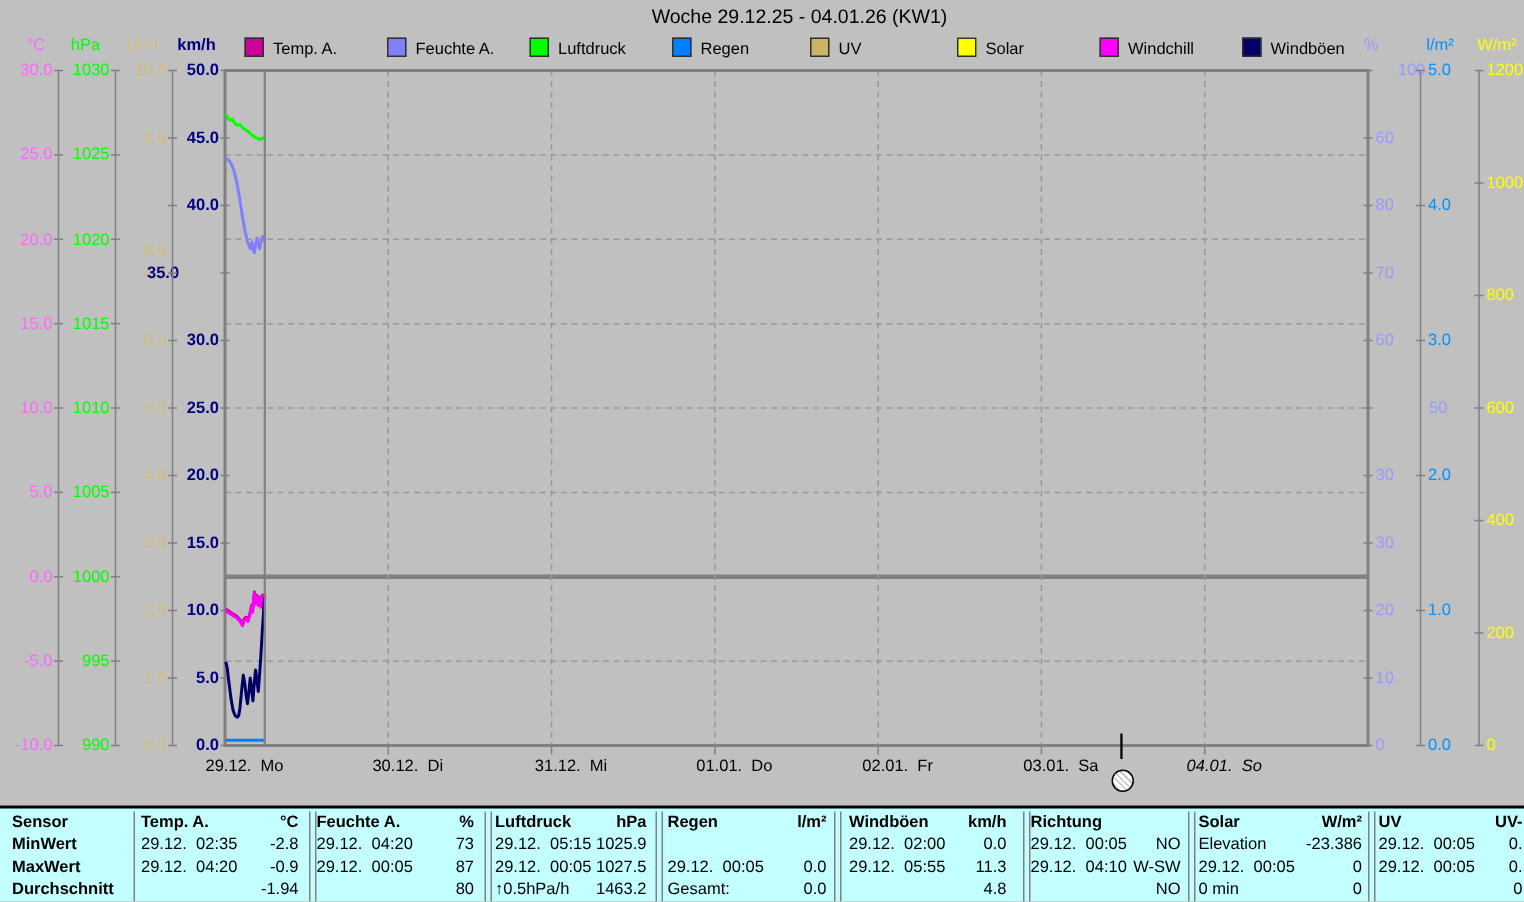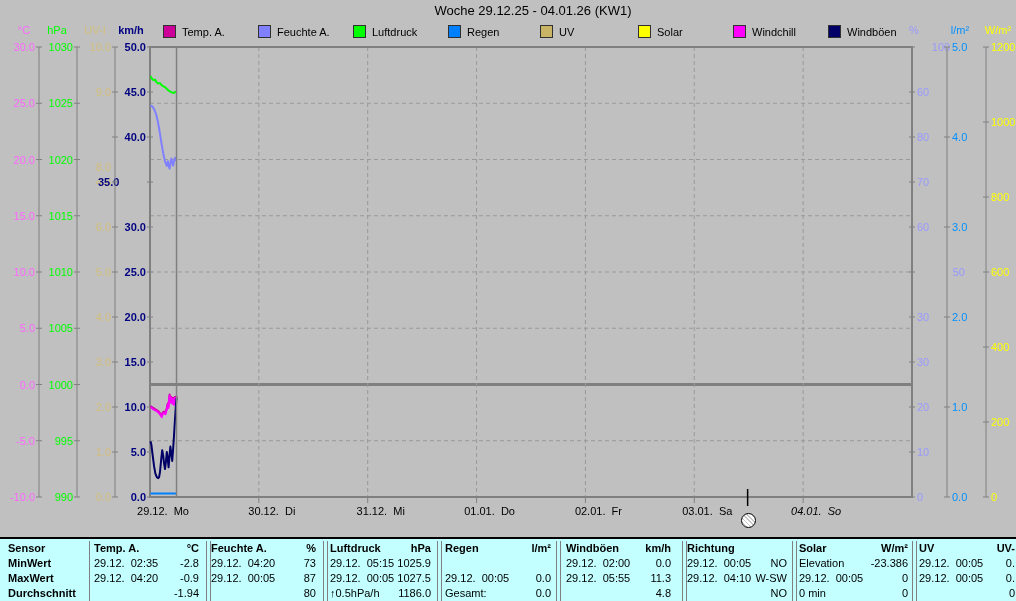--- a/index.html
+++ b/index.html
@@ -244,21 +244,21 @@
       <div class="cell" style="left: 211px; top: 33px;">29.12.  00:05</div>
       <div class="cell" style="left: 241px; width: 75px; text-align: right; top: 33px;">87</div>
       <div class="cell" style="left: 241px; width: 75px; text-align: right; top: 48px;">80</div>
       <div class="cell b" style="left: 330px; top: 3px;">Luftdruck</div>
       <div class="cell b" style="left: 371px; width: 60px; text-align: right; top: 3px;">hPa</div>
       <div class="cell" style="left: 330px; top: 18px;">29.12.  05:15</div>
       <div class="cell" style="left: 356px; width: 75px; text-align: right; top: 18px;">1025.9</div>
       <div class="cell" style="left: 330px; top: 33px;">29.12.  00:05</div>
       <div class="cell" style="left: 356px; width: 75px; text-align: right; top: 33px;">1027.5</div>
       <div class="cell" style="left: 330px; top: 48px;">↑0.5hPa/h</div>
-      <div class="cell" style="left: 356px; width: 75px; text-align: right; top: 48px;">1186.0</div>
+      <div class="cell" style="left: 356px; width: 75px; text-align: right; top: 48px;">1463.2</div>
       <div class="cell b" style="left: 445px; top: 3px;">Regen</div>
       <div class="cell b" style="left: 491px; width: 60px; text-align: right; top: 3px;">l/m²</div>
       <div class="cell" style="left: 445px; top: 33px;">29.12.  00:05</div>
       <div class="cell" style="left: 476px; width: 75px; text-align: right; top: 33px;">0.0</div>
       <div class="cell" style="left: 445px; top: 48px;">Gesamt:</div>
       <div class="cell" style="left: 476px; width: 75px; text-align: right; top: 48px;">0.0</div>
       <div class="cell b" style="left: 566px; top: 3px;">Windböen</div>
       <div class="cell b" style="left: 611px; width: 60px; text-align: right; top: 3px;">km/h</div>
       <div class="cell" style="left: 566px; top: 18px;">29.12.  02:00</div>
       <div class="cell" style="left: 596px; width: 75px; text-align: right; top: 18px;">0.0</div>

